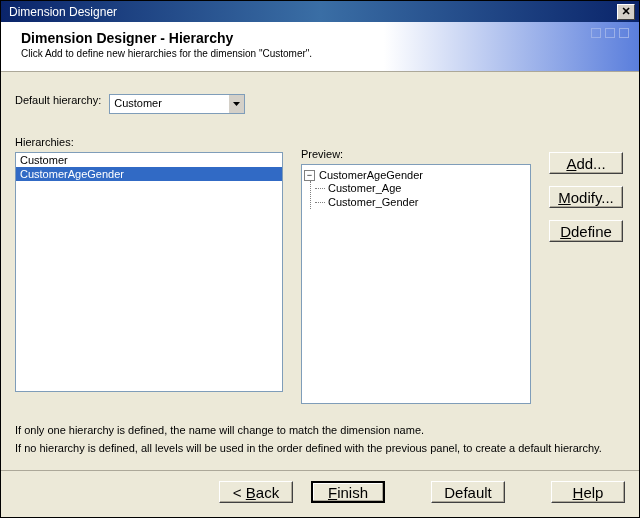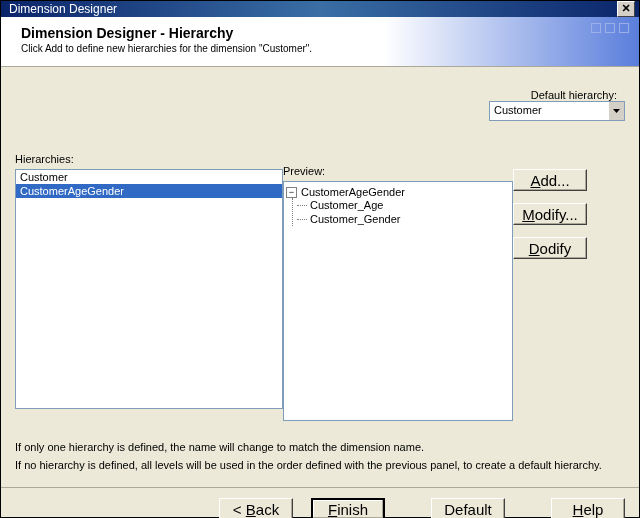--- a/index.html
+++ b/index.html
@@ -7,27 +7,27 @@
   .window { width: 640px; height: 518px; background: #ece9d8; border: 1px solid #000; position: relative; display: flex; flex-direction: column; }
   .titlebar { height: 36px; background: linear-gradient(to right, #0a246a, #3a6ea5, #0a246a); color: #fff; display: flex; align-items: center; padding: 0 4px; font-size: 12px; }
   .titlebar-text { flex: 1; padding-left: 4px; }
   .close-btn { width: 18px; height: 16px; background: #d4d0c8; border: 1px solid #fff; border-right-color:#404040; border-bottom-color:#404040; color:#000; text-align:center; line-height:13px; font-weight:bold; cursor:pointer; font-size:11px;}
   .header { background: linear-gradient(to right, #ffffff 60%, #5a7edc); padding: 8px 20px 12px; border-bottom: 1px solid #aca899; position: relative; }
   .header-title { font-size: 14px; font-weight: bold; color: #000; }
   .header-sub { font-size: 10px; color: #000; margin-top: 2px; }
   .header-squares { position:absolute; top:6px; right:10px; display:flex; gap:4px;}
   .header-squares span { width:10px; height:10px; border:1px solid #9bb0e8;}
   .content { flex: 1; padding: 22px 14px 10px; display: flex; flex-direction: column; }
-  .row { display: flex; align-items: flex-end; margin-bottom: 32px; flex-direction: column; }
+  .row { display: flex; align-items: flex-start; margin-bottom: 22px; }
   .lbl { margin-right: 8px; }
   .combo { display:inline-flex; align-items:stretch; width: 136px; height:20px; background:#fff; border:1px solid #7f9db9; }
   .combo-text { flex:1; padding:2px 4px; font-size:11px; }
   .combo-arrow { width:16px; background:#d4d0c8; border-left:1px solid #fff; display:flex; align-items:center; justify-content:center; }
   .combo-arrow svg { width:7px; height:4px; }
-  .lists-row { display:flex; align-items:flex-start; }
+  .lists-row { display:flex; align-items:flex-start; gap: 18px; }
   .col-left { width: 268px; }
   .col-mid { width: 230px; margin-top: 12px; }
   .col-right { flex:1; }
   .sect-label { margin-bottom: 4px; }
   .listbox { height: 240px; background:#fff; border:1px solid #7f9db9; overflow:auto; }
   .list-item { padding: 1px 4px; cursor:default; }
   .list-item.selected { background:#316ac5; color:#fff; }
   .tree { height: 240px; background:#fff; border:1px solid #7f9db9; padding:4px 2px; overflow:auto; }
   .tree-root { display:flex; align-items:center; }
   .expander { width:11px; height:11px; border:1px solid #808080; background:#fff; color:#000; line-height:8px; text-align:center; font-size:9px; margin-right:4px; cursor:pointer; }
@@ -102,21 +102,21 @@
               </div>
             </div>
         </div>
       </div>
 
       <div class="col-right">
         <div class="sect-label">&nbsp;</div>
         <div class="btns-col">
           <button class="btn"><span class="u">A</span><span>dd...</span></button>
           <button class="btn"><span class="u">M</span><span>odify...</span></button>
-          <button class="btn"><span class="u">D</span><span>odify</span></button>
+          <button class="btn"><span class="u">D</span><span>define</span></button>
         </div>
       </div>
     </div>
 
     <div class="hints">
       <p>If only one hierarchy is defined, the name will change to match the dimension name.</p>
       <p>If no hierarchy is defined, all levels will be used in the order defined with the previous panel, to create a default hierarchy.</p>
     </div>
   </div>
 

